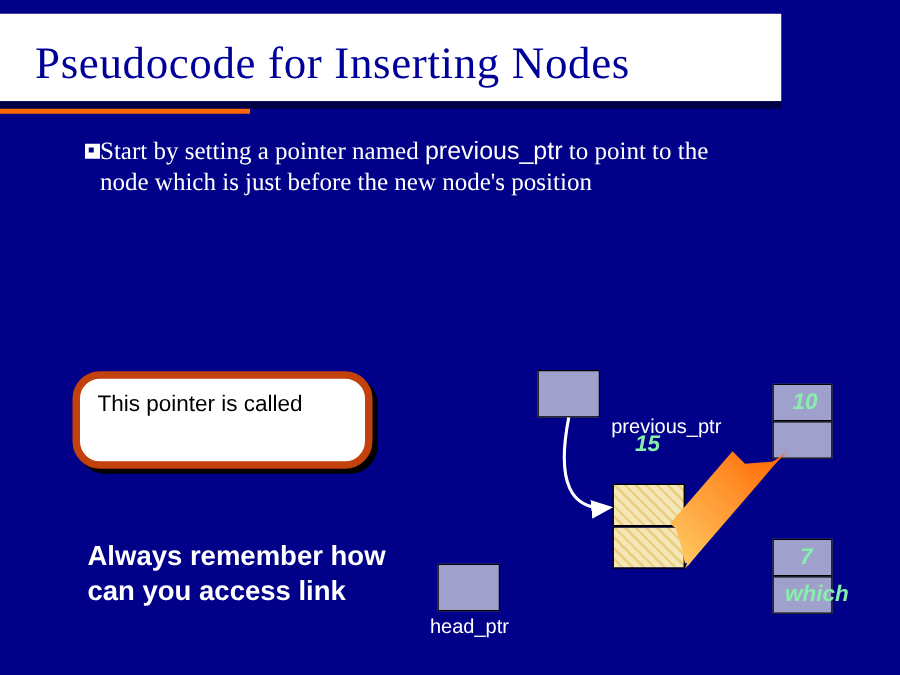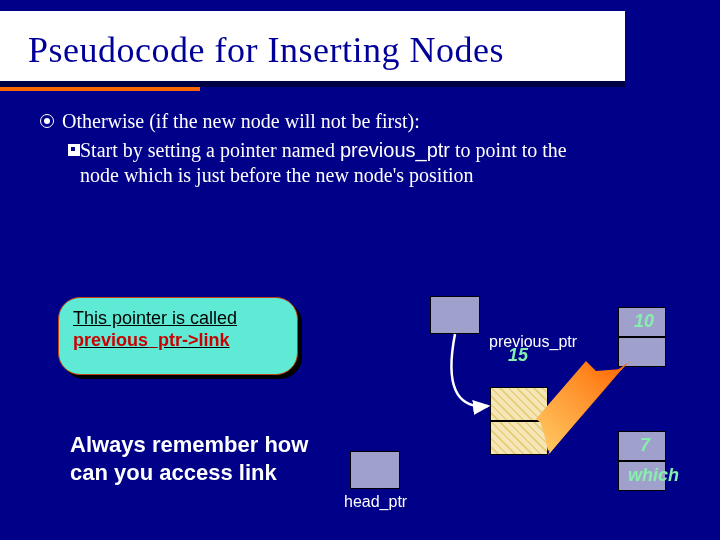--- a/index.html
+++ b/index.html
@@ -93,29 +93,28 @@
     top: 290px;
     width: 240px;
     height: 78px;
     background: #000;
     border-radius: 22px;
   }
   .callout-inner {
     position: absolute;
     left: -4px; top: -4px;
     width: 240px; height: 78px;
-    background: #5eead4;
-    border: 1px solid #c2410c;
+    background: #ffffff;
+    border: 6px solid #c2410c;
     border-radius: 22px;
     padding: 10px 14px;
     font-family: Arial, Helvetica, sans-serif;
     font-size: 18px;
     color: #000;
     line-height: 1.2;
-    text-decoration: underline;
   }
   .callout-inner .l2 { color: #cc0000; font-weight: 700; }
   .remember {
     position: absolute;
     left: 70px;
     top: 420px;
     width: 260px;
     color: #fff;
     font-family: 'Trebuchet MS', Arial, sans-serif;
     font-size: 22px;
@@ -168,36 +167,31 @@
 
 <div class="slide">
 
   <div class="title-area">
     <h1 class="title">Pseudocode for Inserting Nodes</h1>
   </div>
   <div class="rule-dark"></div>
   <div class="rule-orange"></div>
 
   <div class="content">
-    <div class="bullet1">
-      <span class="marker"></span>
-      <span>Otherwise (if the new node will not be first):</span>
-    </div>
     <div class="bullet2">
       <span class="marker"></span>
       <span>
         <span>Start by setting a pointer named </span><span class="code">previous_ptr</span><span> to point to the node which is just before the new node's position</span>
       </span>
     </div>
   </div>
 
   <div class="callout">
     <div class="callout-inner">
       <div>This pointer is called</div>
-      <div class="l2">previous_ptr-&gt;link</div>
     </div>
   </div>
 
   <div class="remember">Always remember how can you access link</div>
 
   <div class="diagram">
 
     <div class="ptr-box" style="left:430px; top:285px; width:50px; height:38px;"></div>
     <div class="ptr-label" style="left:489px; top:322px;">previous_ptr</div>
 

